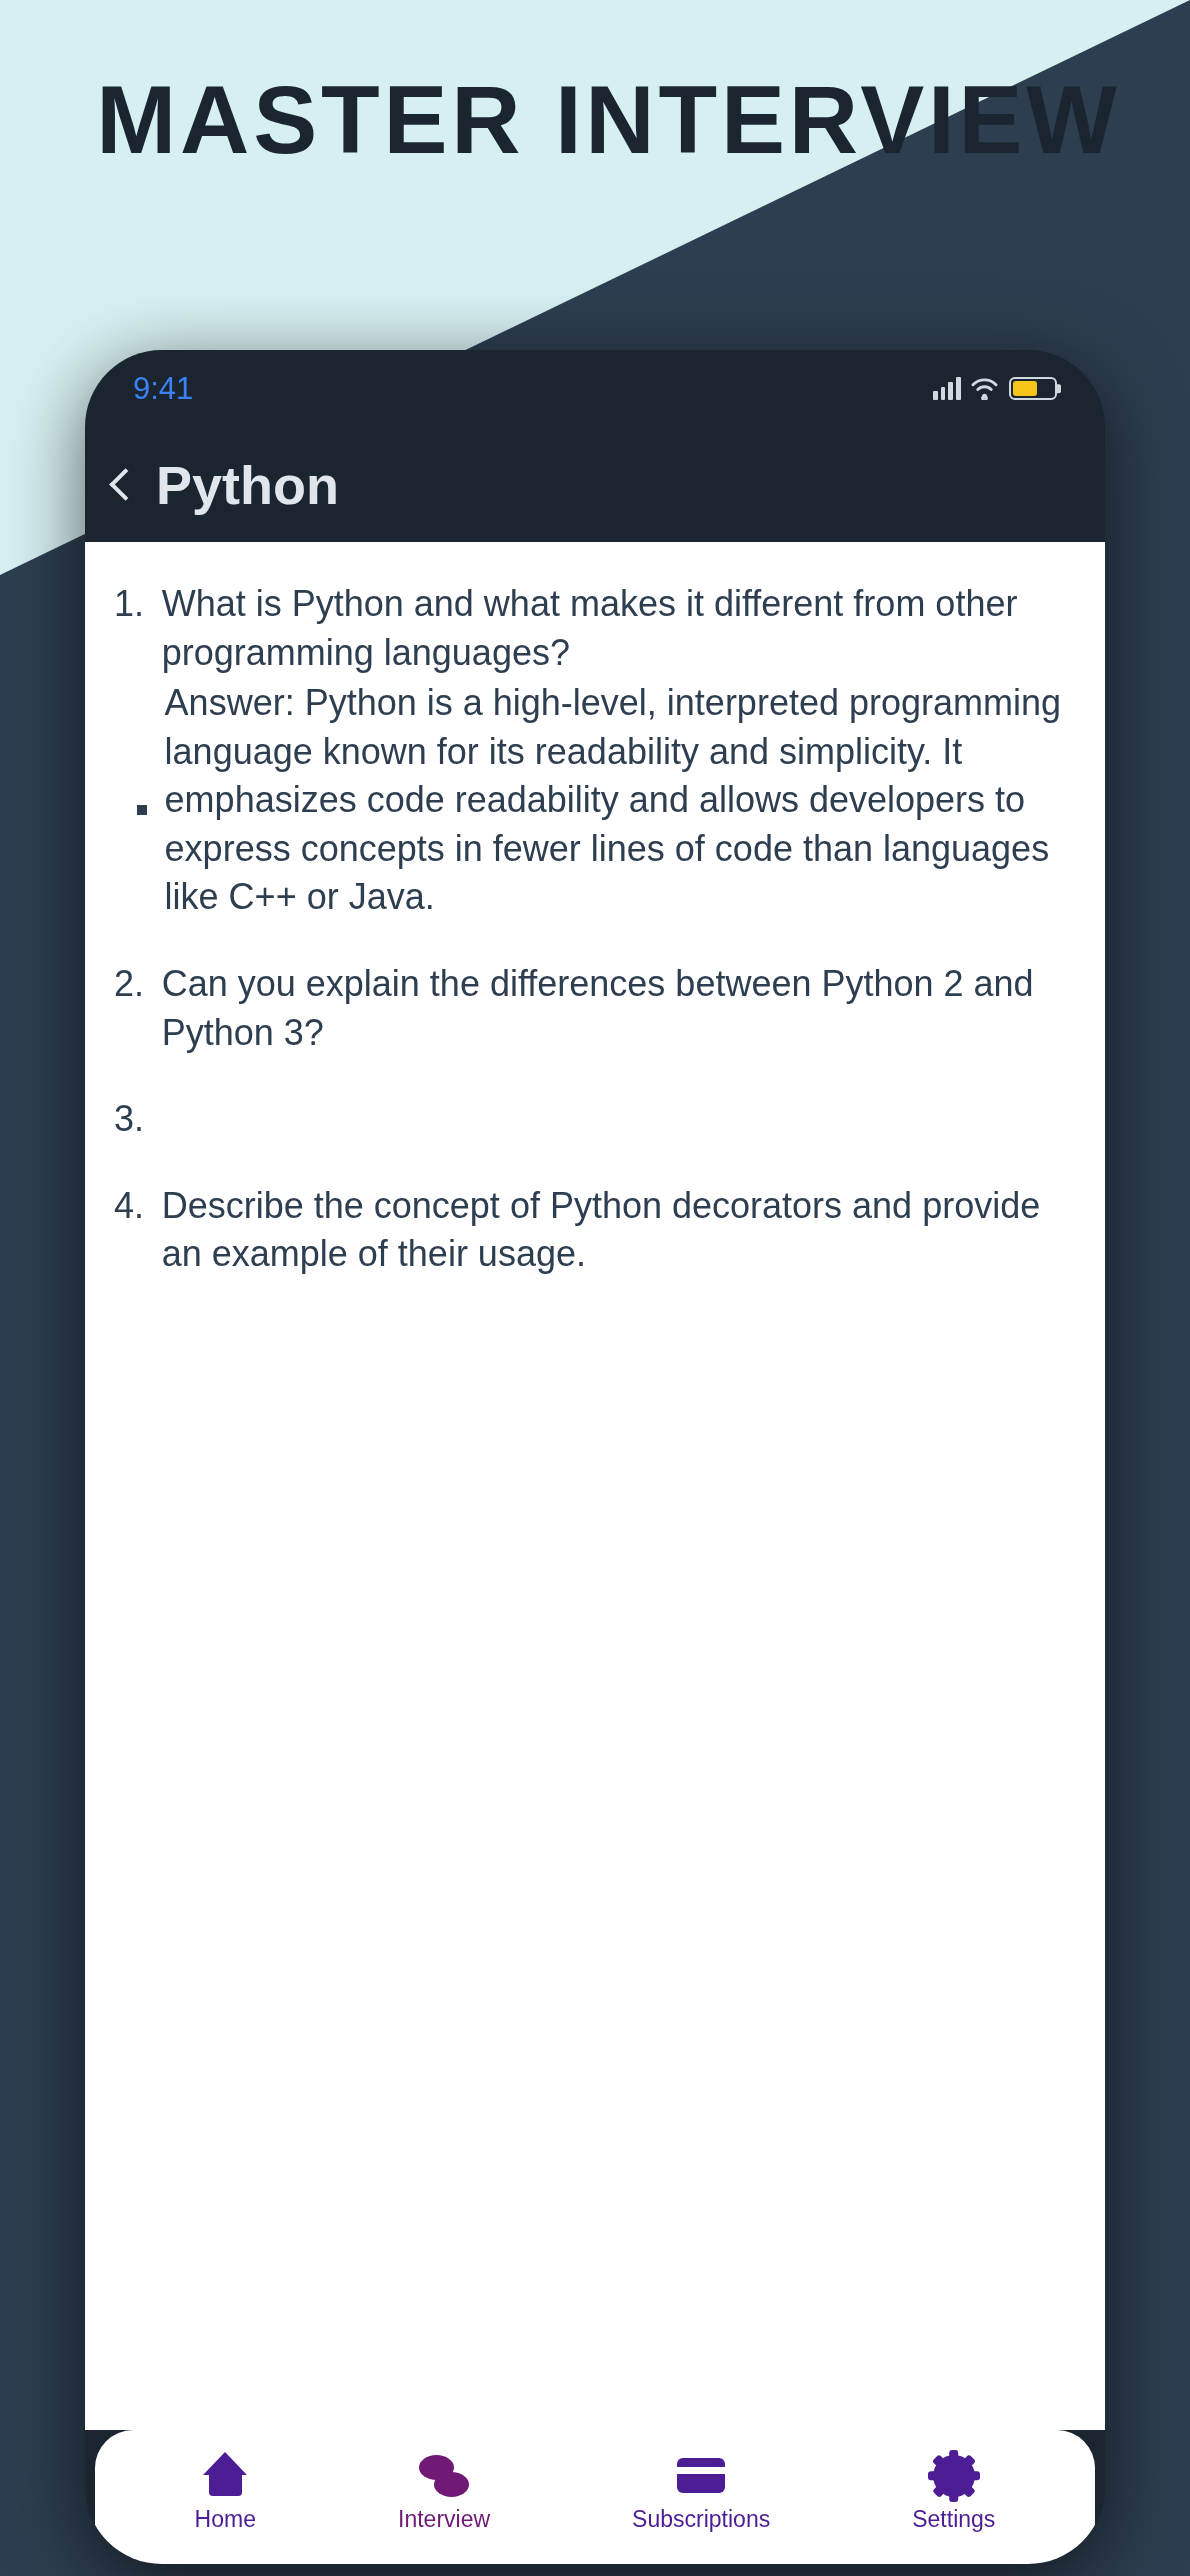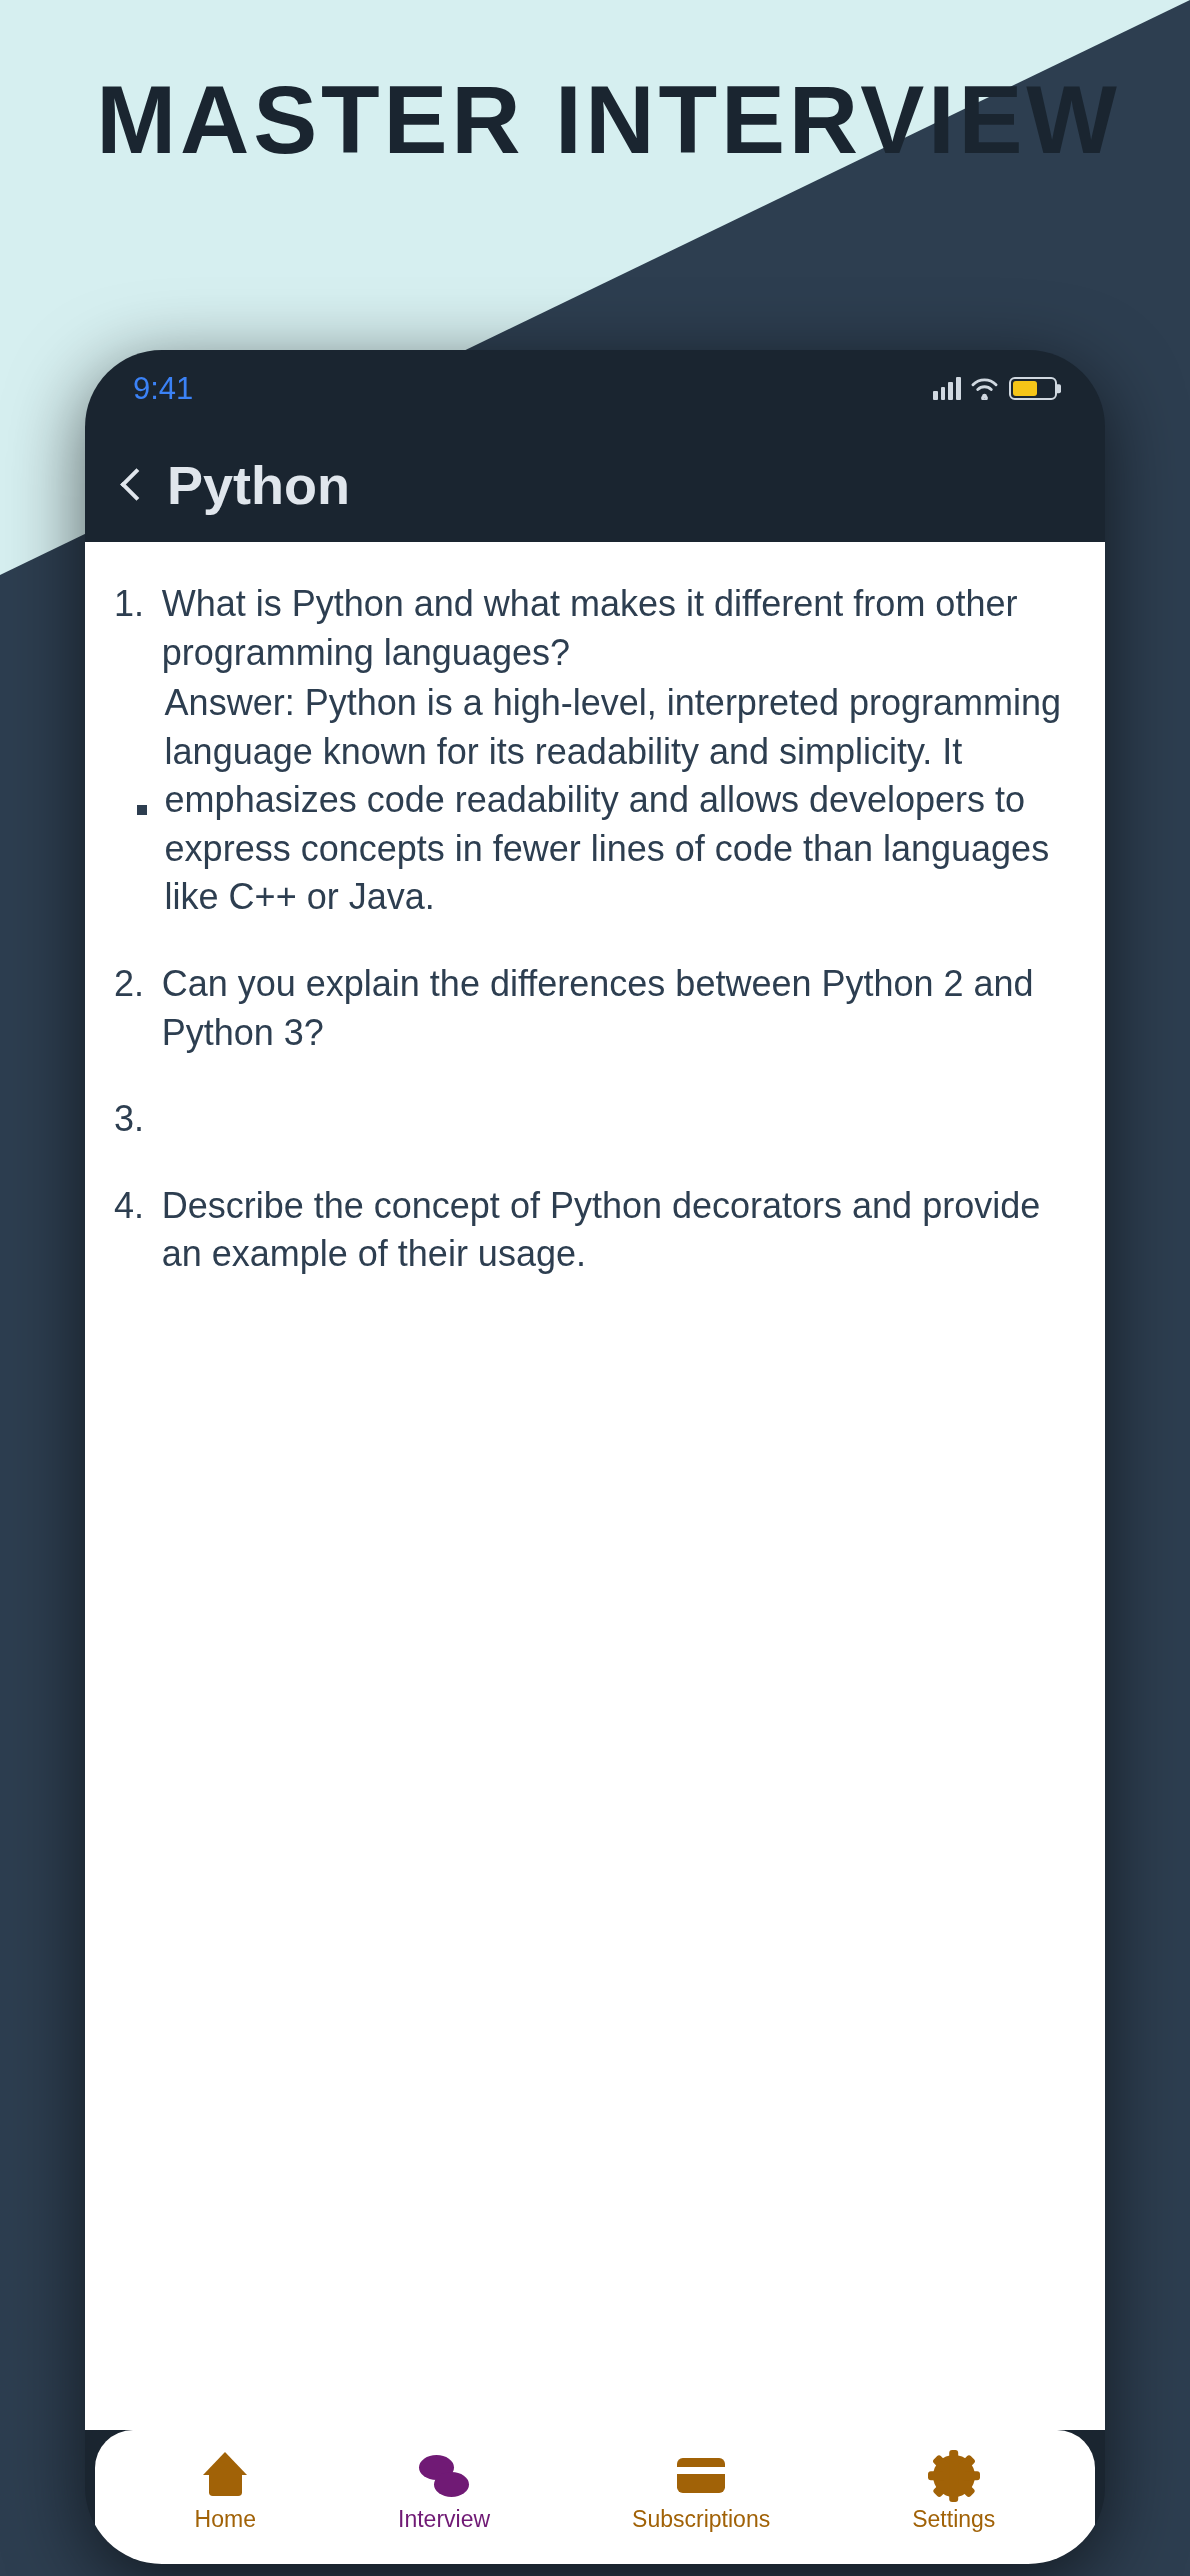--- a/index.html
+++ b/index.html
@@ -125,21 +125,21 @@
       width: 60%;
       height: 100%;
       background: #f5c518;
       border-radius: 2.9px;
     }
     
     .app-header {
       height: 115px;
       display: flex;
       align-items: center;
-      padding: 0 40px;
+      padding: 0 29px;
       gap: 19px;
     }
     
     .back-chevron {
       width: 23px;
       height: 23px;
       border-left: 4.8px solid #e0e6ec;
       border-bottom: 4.8px solid #e0e6ec;
       transform: rotate(45deg);
     }
@@ -201,21 +201,21 @@
       justify-content: space-around;
       align-items: center;
       padding: 14.4px 29px 24px 29px;
     }
     
     .nav-item {
       display: flex;
       flex-direction: column;
       align-items: center;
       gap: 5.8px;
-      color: #a16207;
+      color: #4c1d95;
     }
     
     .nav-item.active {
       color: #701a75;
     }
     
     .nav-label {
       font-size: 23px;
       font-weight: 500;
     }

